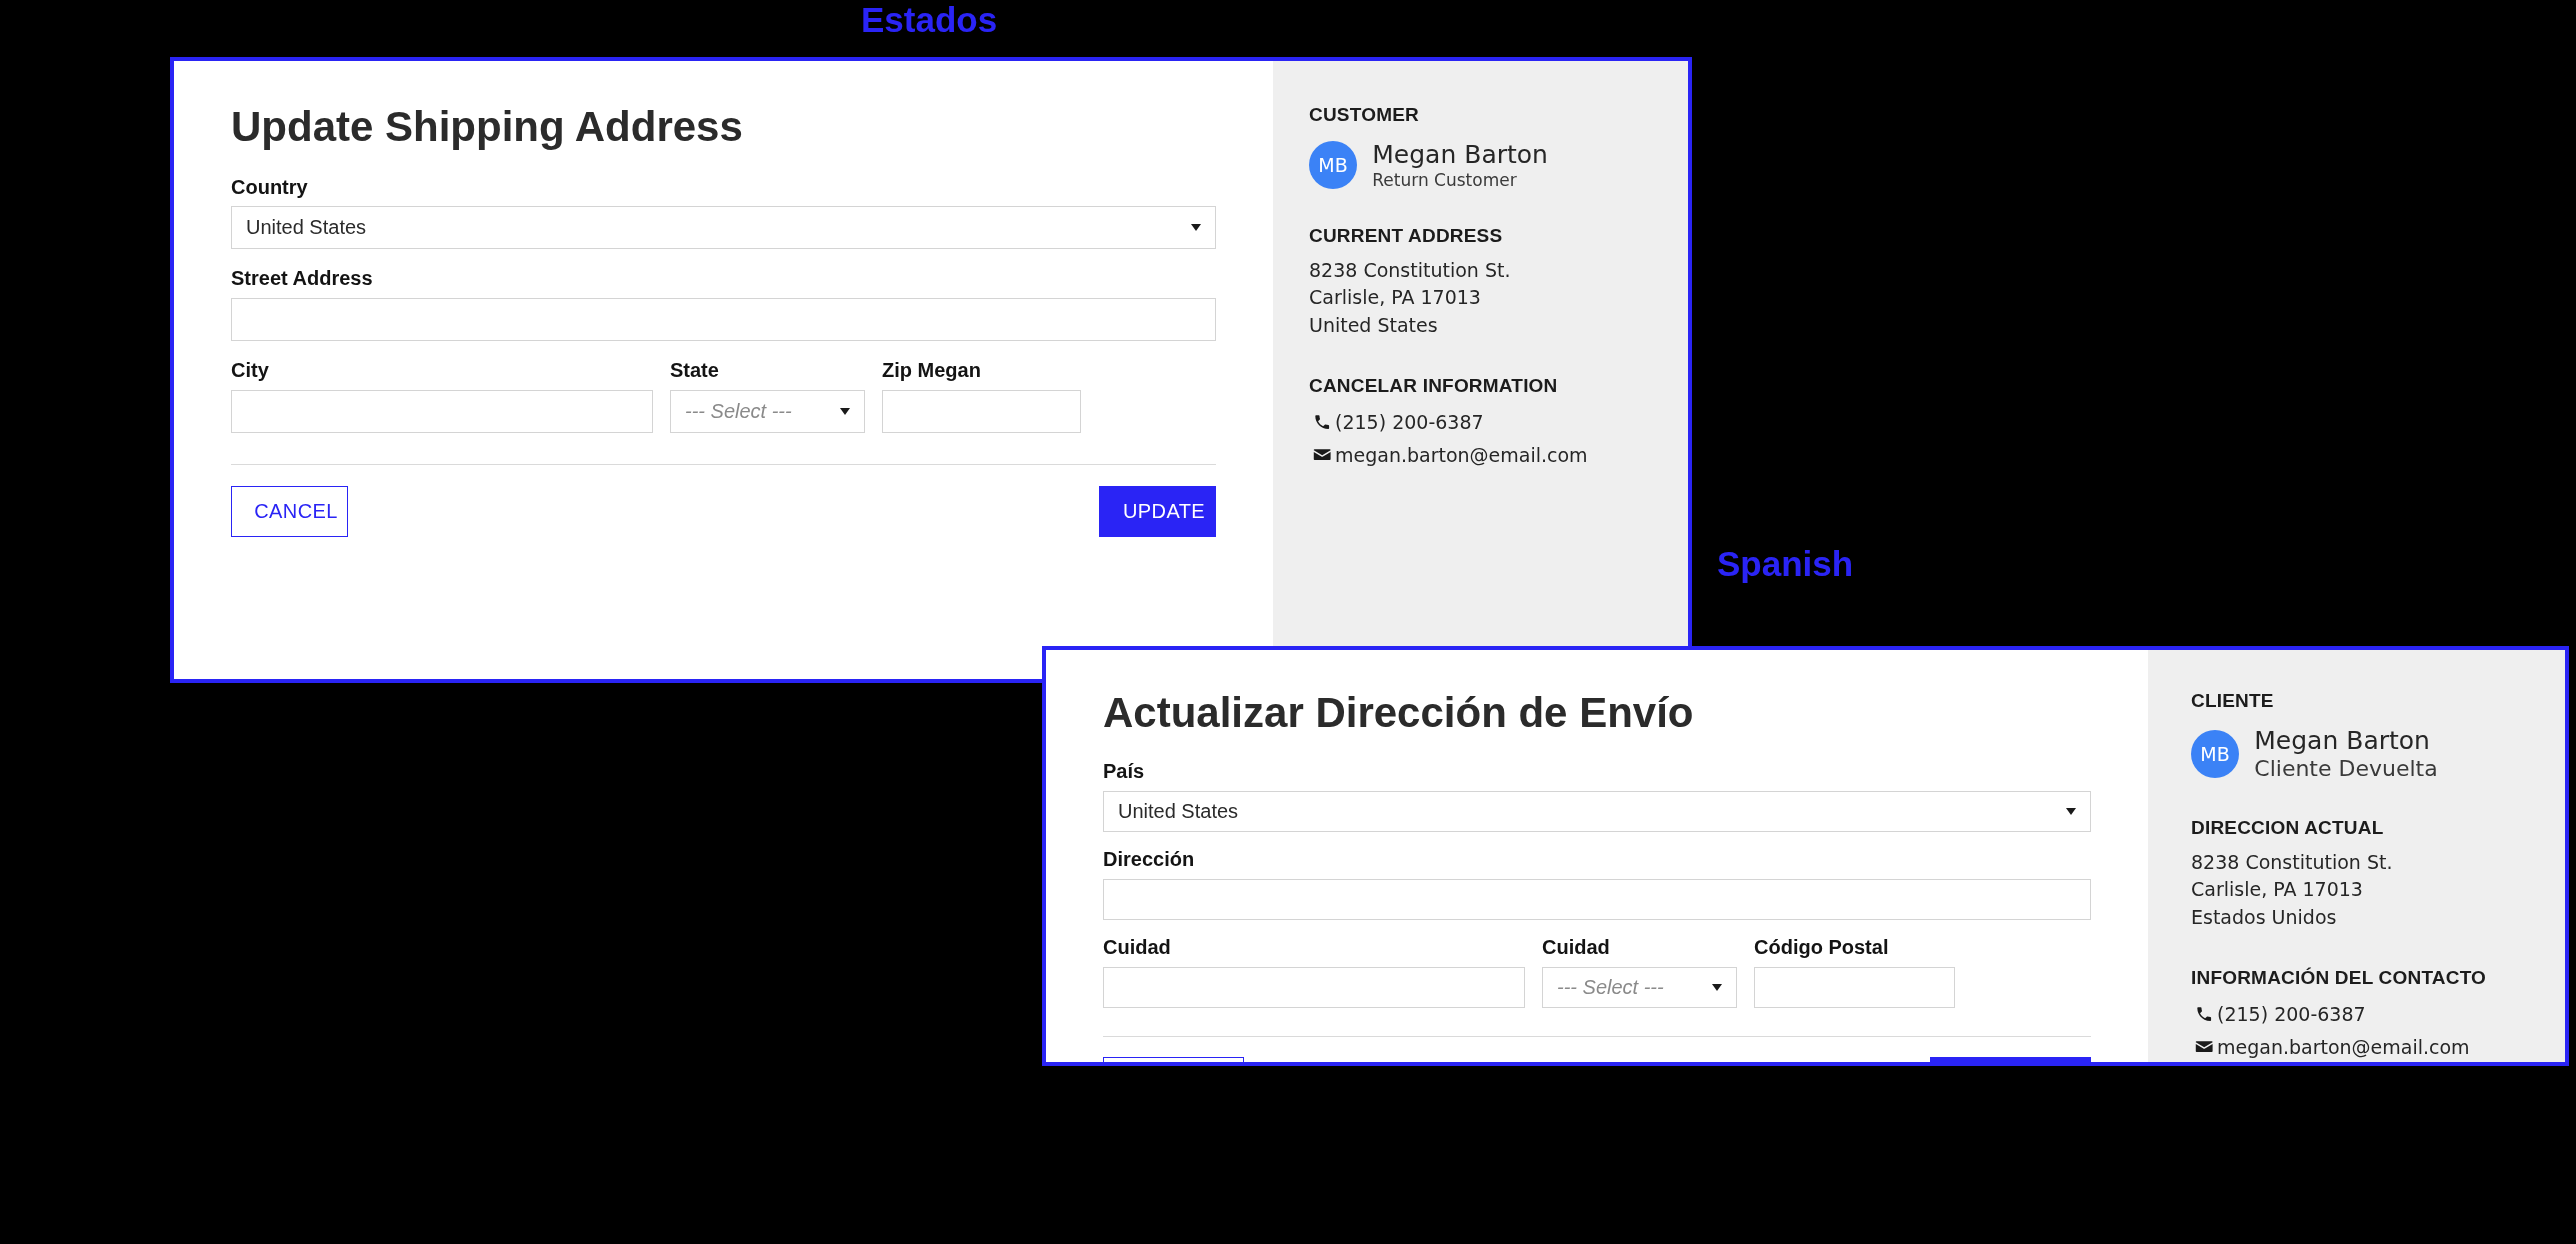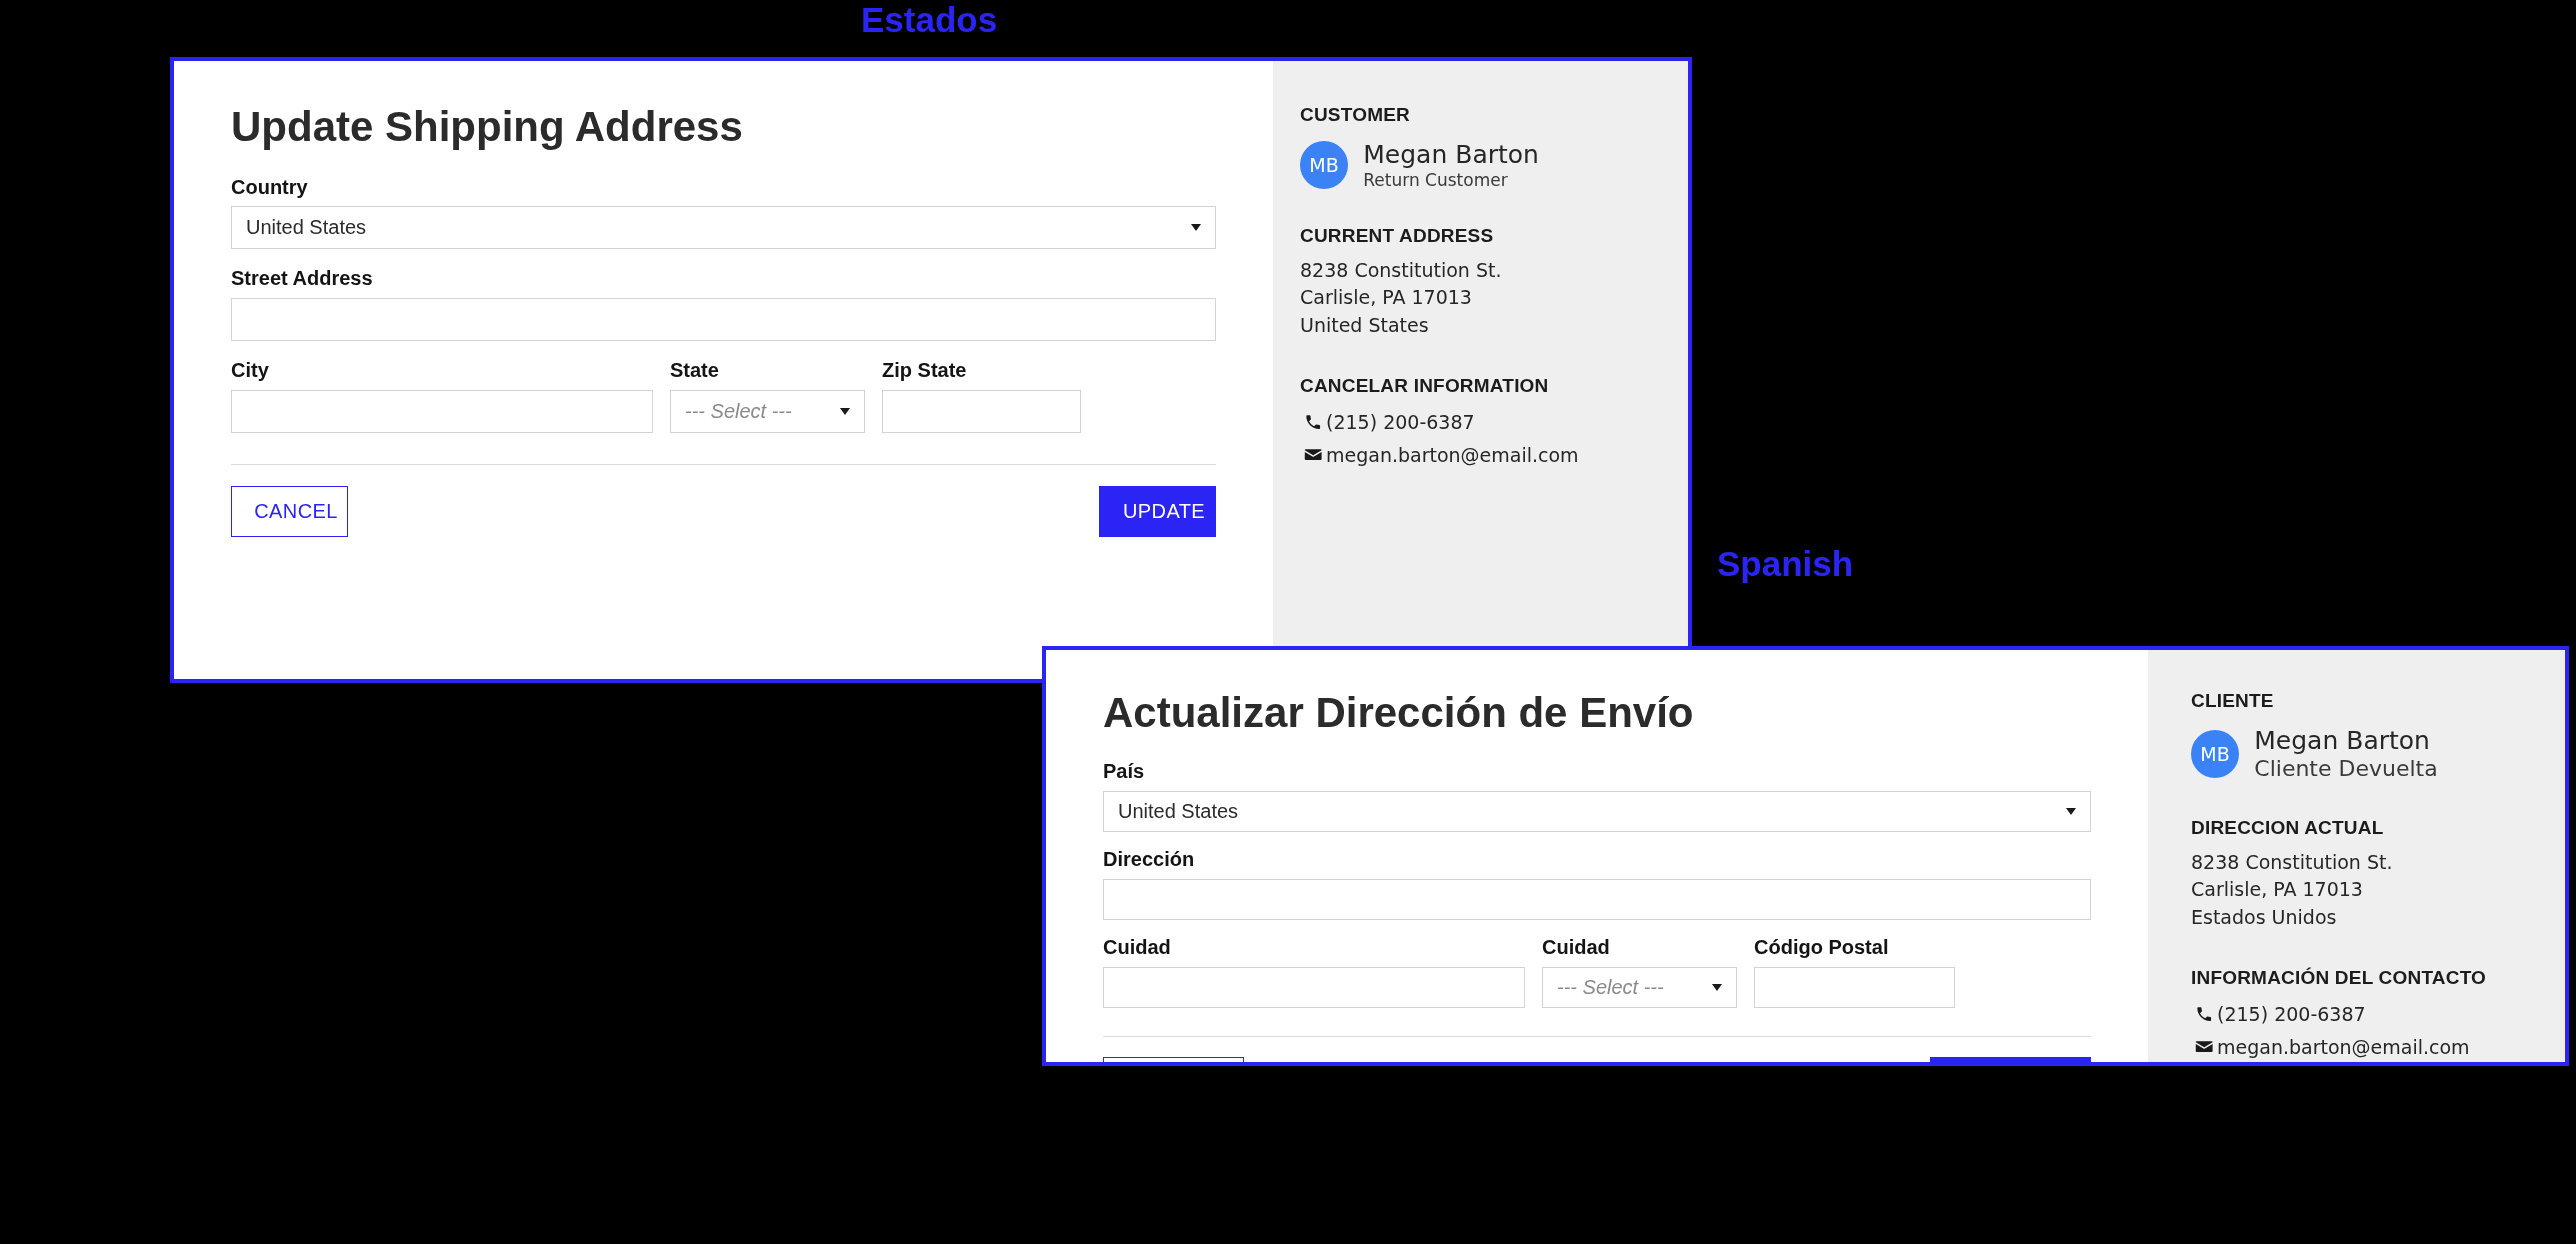--- a/index.html
+++ b/index.html
@@ -167,21 +167,21 @@
     color: #1a1a1a;
   }
   .contact-text {
     font-family: "DejaVu Sans", sans-serif;
     color: #262626;
   }
 
   
   #panel-en { left: 170px; top: 57px; width: 1522px; height: 626px; }
   #panel-en .panel-form { width: 1099px; padding: 43px 57px 0 57px; }
-  #panel-en .panel-aside { padding: 43px 0 0 27px; }
+  #panel-en .panel-aside { padding: 43px 0 0 36px; }
   #panel-en .form-title { font-size: 42px; margin-bottom: 24.5px; }
   #panel-en .field-label { font-size: 20px; margin-bottom: 7.7px; }
   #panel-en .text-input { height: 43px; }
   #panel-en .select-input { height: 43px; padding: 0 14px 0 14px; font-size: 20px; }
   #panel-en .field-block { margin-bottom: 17px; }
   #panel-en .divider { margin-top: 31px; margin-bottom: 21.5px; }
   #panel-en .btn { font-size: 20px; padding-left: 19px; }
   #panel-en .btn-outline { width: 117px; height: 51px; }
   #panel-en .btn-solid { width: 117px; height: 51px; }
   #panel-en .aside-heading { font-size: 19px; }
@@ -265,21 +265,21 @@
         <input class="text-input" type="text" placeholder="" style="">
       </div>
       <div class="col-state">
         <div class="field-label">State</div>
         <div class="select-input">
           <span class="select-value select-placeholder">--- Select ---</span>
           <span class="caret"></span>
         </div>
       </div>
       <div class="col-zip">
-        <div class="field-label">Zip State</div>
+        <div class="field-label">Zip Megan</div>
         <input class="text-input" type="text" placeholder="" style="">
       </div>
     </div>
 
     <hr class="divider">
 
     <div class="btn-row">
       <button class="btn btn-outline">CANCEL</button>
       <button class="btn btn-solid">UPDATE</button>
     </div>

